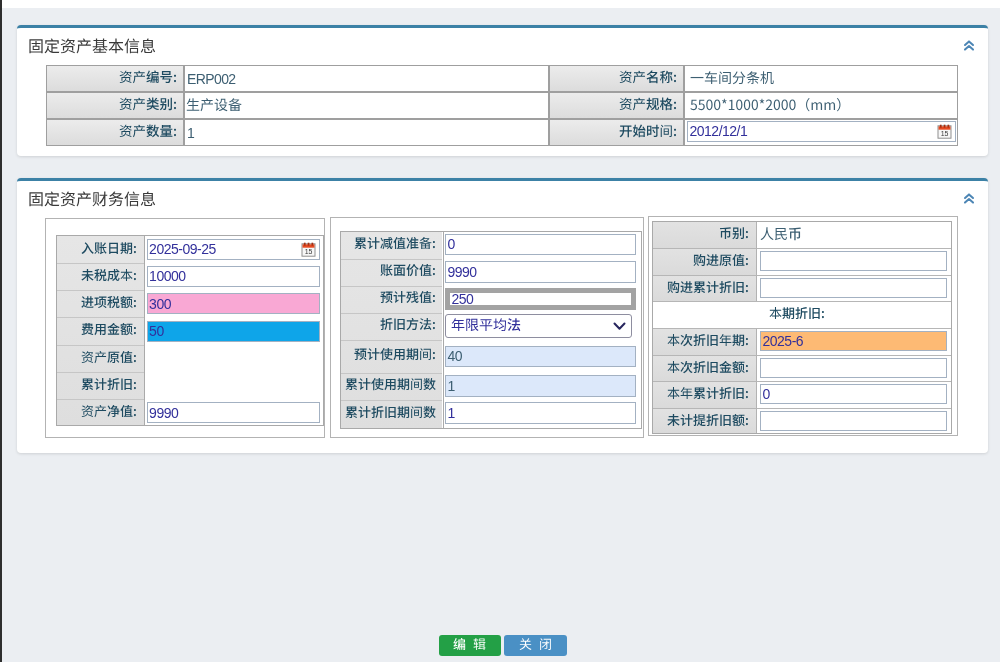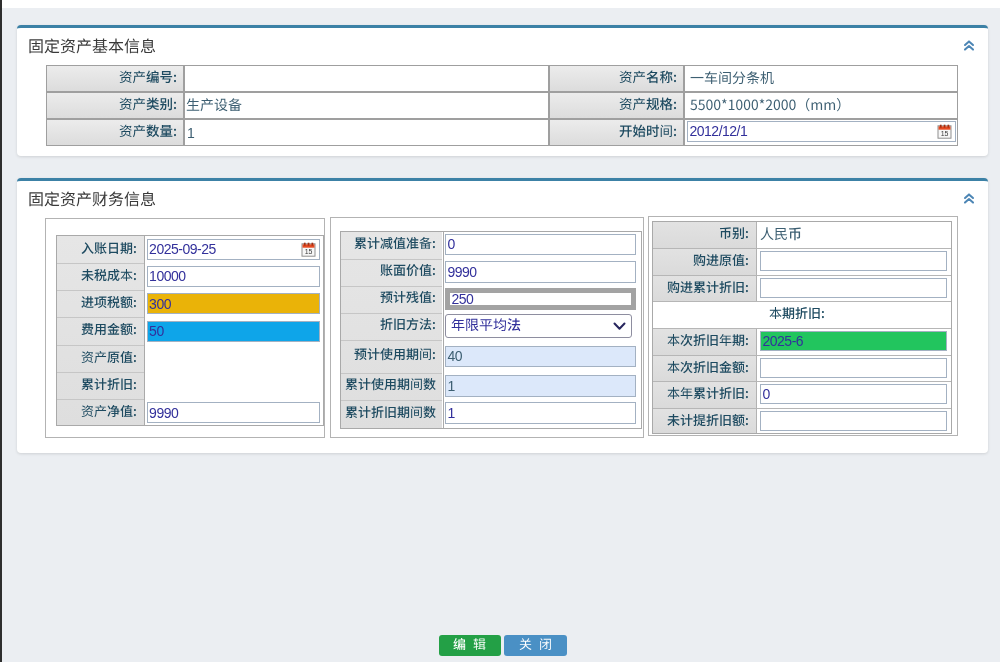--- a/index.html
+++ b/index.html
@@ -146,20 +146,21 @@
       <svg class="t" width="58.0" height="16" viewBox="0 0 58.0 16">
         <g fill="#1d4a60" transform="translate(0,12) scale(0.0135,-0.0135)">
           <use href="#gR8d44" x="0"></use>
           <use href="#gR4ea7" x="1000"></use>
           <use href="#gR540d" x="2000"></use>
           <use href="#gR79f0" x="3000"></use>
           <use href="#gR3a" x="4000"></use>
         </g>
       </svg>
     </div>
+    <div style="position:absolute;left:141px;top:0.5px;width:200px;height:27px;font:14px Liberation Sans,sans-serif;letter-spacing:-0.6px;color:#3d5f72;display:flex;align-items:center;">ERP002</div>
     <div style="position:absolute;left:644px;top:6.0px;">
       <svg class="t" width="84.0" height="17" viewBox="0 0 84.0 17">
         <g fill="#3d5f72" transform="translate(0,12) scale(0.014,-0.014)">
           <use href="#gR4e00" x="0"></use>
           <use href="#gR8f66" x="1000"></use>
           <use href="#gR95f4" x="2000"></use>
           <use href="#gR5206" x="3000"></use>
           <use href="#gR6761" x="4000"></use>
           <use href="#gR673a" x="5000"></use>
         </g>
@@ -329,21 +330,21 @@
       <svg class="t" width="55.9" height="16" viewBox="0 0 55.9 16">
         <g fill="#1d4a60" transform="translate(0,11) scale(0.013,-0.013)">
           <use href="#gR8fdb" x="0"></use>
           <use href="#gR9879" x="1000"></use>
           <use href="#gR7a0e" x="2000"></use>
           <use href="#gR989d" x="3000"></use>
           <use href="#gR3a" x="4000"></use>
         </g>
       </svg>
     </div>
-    <div style="position:absolute;left:100.6px;top:73.89999999999999px;width:173.4px;height:21px;background:#eab308;border:1px solid #a3b1c2;box-sizing:border-box;font:14px Liberation Sans,sans-serif;color:#32309b;display:flex;align-items:center;letter-spacing:-0.5px;padding-left:1.5px;">300</div>
+    <div style="position:absolute;left:100.6px;top:73.89999999999999px;width:173.4px;height:21px;background:#f9a8d4;border:1px solid #a3b1c2;box-sizing:border-box;font:14px Liberation Sans,sans-serif;color:#32309b;display:flex;align-items:center;letter-spacing:-0.5px;padding-left:1.5px;">300</div>
     <div style="position:absolute;left:35.40000000000001px;top:104.10000000000001px;">
       <svg class="t" width="55.9" height="16" viewBox="0 0 55.9 16">
         <g fill="#1d4a60" transform="translate(0,11) scale(0.013,-0.013)">
           <use href="#gR8d39" x="0"></use>
           <use href="#gR7528" x="1000"></use>
           <use href="#gR91d1" x="2000"></use>
           <use href="#gR989d" x="3000"></use>
           <use href="#gR3a" x="4000"></use>
         </g>
       </svg>
@@ -586,21 +587,21 @@
           <use href="#gR672c" x="0"></use>
           <use href="#gR6b21" x="1000"></use>
           <use href="#gR6298" x="2000"></use>
           <use href="#gR65e7" x="3000"></use>
           <use href="#gR5e74" x="4000"></use>
           <use href="#gR671f" x="5000"></use>
           <use href="#gR3a" x="6000"></use>
         </g>
       </svg>
     </div>
-    <div style="position:absolute;left:111.5px;top:114.2px;width:187.3px;height:19.8px;background:#22c55e;border:1px solid #a3b1c2;box-sizing:border-box;font:14px Liberation Sans,sans-serif;color:#32309b;display:flex;align-items:center;letter-spacing:-0.5px;padding-left:1.5px;">2025-6</div>
+    <div style="position:absolute;left:111.5px;top:114.2px;width:187.3px;height:19.8px;background:#fdba74;border:1px solid #a3b1c2;box-sizing:border-box;font:14px Liberation Sans,sans-serif;color:#32309b;display:flex;align-items:center;letter-spacing:-0.5px;padding-left:1.5px;">2025-6</div>
     <div style="position:absolute;left:18.80000000000004px;top:143.65px;">
       <svg class="t" width="81.9" height="16" viewBox="0 0 81.9 16">
         <g fill="#1d4a60" transform="translate(0,11) scale(0.013,-0.013)">
           <use href="#gR672c" x="0"></use>
           <use href="#gR6b21" x="1000"></use>
           <use href="#gR6298" x="2000"></use>
           <use href="#gR65e7" x="3000"></use>
           <use href="#gR91d1" x="4000"></use>
           <use href="#gR989d" x="5000"></use>
           <use href="#gR3a" x="6000"></use>

